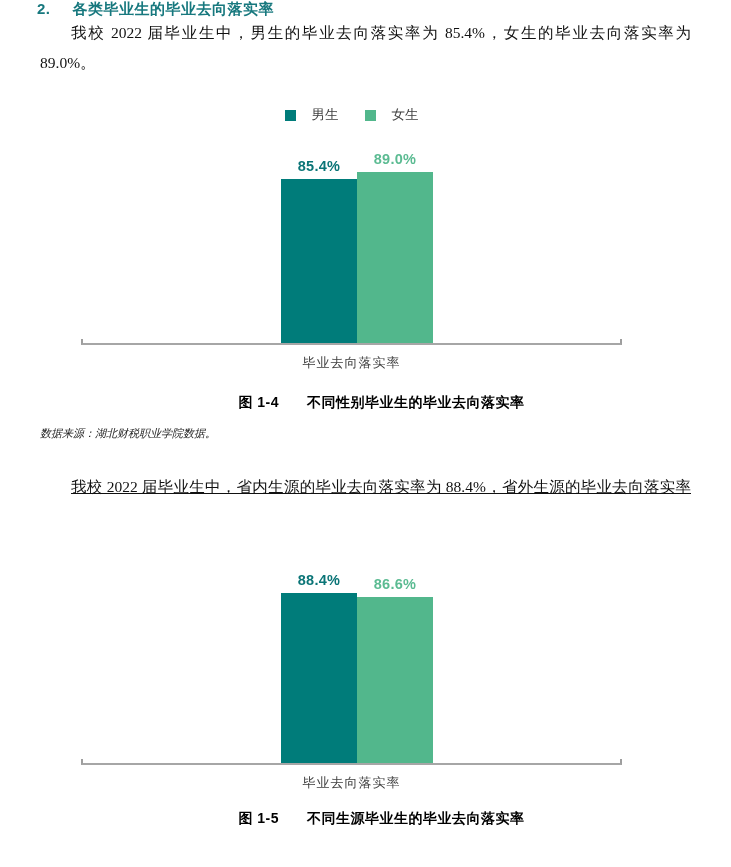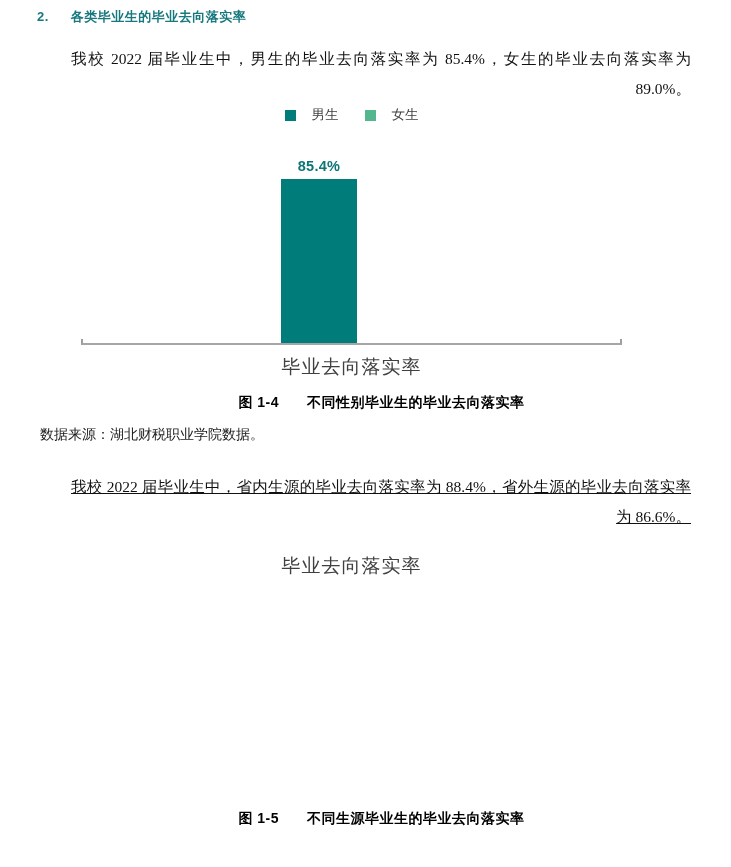--- a/index.html
+++ b/index.html
@@ -1,57 +1,57 @@
 <!DOCTYPE html>
 <html><head>
 <meta charset="utf-8">
 <style>
   * { margin:0; padding:0; box-sizing:border-box; }
   html,body { width:731px; height:867px; background:#ffffff; overflow:hidden; }
   body { position:relative; font-family:"Liberation Serif","DejaVu Serif",serif; color:#111; }
 
   
-  .heading { position:absolute; top:8px; left:37px; font-family:"Liberation Sans","DejaVu Sans",sans-serif;
-             font-weight:bold; font-size:13px; letter-spacing:0.5px; }
+  .heading { position:absolute; top:0; left:37px; font-family:"Liberation Sans","DejaVu Sans",sans-serif;
+             font-weight:bold; font-size:15px; letter-spacing:0.5px; }
   .heading .num { display:inline-block; margin-right:22px; }
 
   
   .para { position:absolute; left:40px; width:651px; font-size:15.5px; line-height:30px; }
   .para .l1 { text-indent:2em; text-align:justify; text-align-last:justify; white-space:nowrap; }
-  .para .l2 { text-align:right; }
-  #para1 { top:44px; }
+  .para .l2 { text-align:left; }
+  #para1 { top:18px; }
   #para2 { top:472px;text-decoration:underline; }
 
   
   .chart { position:absolute; left:81px; width:541px; }
   #chart1 { top:106px; }
   #chart2 { top:544px; }
   .legend { display:flex; justify-content:center; align-items:center; gap:26px; height:18px; }
   .legend-item { display:flex; align-items:center; gap:16px; font-size:13.5px; color:#3d3d3d; }
   .legend-swatch { width:11px; height:11px; display:inline-block; }
   .plot { position:relative; height:221px; }
   .axis-line { position:absolute; bottom:0; left:0; width:541px; height:6px;
                border-bottom:2px solid #a6a6a6; border-left:2px solid #9e9e9e; border-right:2px solid #9e9e9e; }
   .bars { position:absolute; bottom:2px; left:200px; width:152px; display:flex; align-items:flex-end; }
   .bar-col { width:76px; display:flex; flex-direction:column; align-items:center; }
   .bar-label { font-family:"Liberation Sans","DejaVu Sans",sans-serif; font-weight:bold;
                font-size:14.5px; margin-bottom:5px; letter-spacing:0.3px; }
   .bar-rect { width:76px; }
-  .x-label { text-align:center; padding-top:9px; font-size:19px; color:#404040; letter-spacing:1px; }
+  .x-label { text-align:center; padding-top:9px; font-size:13px; color:#404040; letter-spacing:1px; }
 
   
   .caption { position:absolute; left:0; width:731px; text-align:center;
              font-family:"Liberation Sans","DejaVu Sans",sans-serif; font-weight:bold; font-size:14px;
              color:#000; letter-spacing:0.5px;margin-left:16px; }
   #caption1 { top:394px; }
   #caption2 { top:810px; }
   .caption .prefix { display:inline-block; margin-right:28px; }
 
   
-  .source-note { position:absolute; top:426px; left:40px; font-size:14px; color:#1a1a1a; }
+  .source-note { position:absolute; top:426px; left:40px; font-size:11px; color:#1a1a1a;font-style:italic; }
 </style>
 </head>
 <body>
 
 <div class="heading" style="color: rgb(23, 120, 126);">
   <span class="num">2.</span><span>各类毕业生的毕业去向落实率</span>
 </div>
 
 <div class="para" id="para1">
   <div class="l1">我校 2022 届毕业生中，男生的毕业去向落实率为 85.4%，女生的毕业去向落实率为</div>
@@ -68,36 +68,52 @@
       <span class="legend-swatch" style="background-color: rgb(82, 183, 140);"></span>
       <span>女生</span>
     </div>
   </div>
   <div class="plot">
     <div class="bars">
       <div class="bar-col">
         <div class="bar-label" style="color: rgb(11, 117, 119);">85.4%</div>
         <div class="bar-rect" style="background-color: rgb(0, 124, 122); height: 164px;"></div>
       </div>
+      <div class="bar-col">
+        <div class="bar-label" style="color: rgb(91, 187, 146);">89.0%</div>
+        <div class="bar-rect" style="background-color: rgb(82, 183, 140); height: 171px;"></div>
+      </div>
     </div>
     <div class="axis-line"></div>
   </div>
   <div class="x-label">毕业去向落实率</div>
 </div>
 
 <div class="caption" id="caption1">
   <span class="prefix">图 1-4</span><span>不同性别毕业生的毕业去向落实率</span>
 </div>
 
 <div class="source-note">数据来源：湖北财税职业学院数据。</div>
 
 <div class="para" id="para2">
   <div class="l1">我校 2022 届毕业生中，省内生源的毕业去向落实率为 88.4%，省外生源的毕业去向落实率</div>
-  <div class="l2">为 86.6%。</div>
 </div>
 
 <div class="chart" id="chart2">
+  <div class="plot">
+    <div class="bars">
+      <div class="bar-col">
+        <div class="bar-label" style="color: rgb(11, 117, 119);">88.4%</div>
+        <div class="bar-rect" style="background-color: rgb(0, 124, 122); height: 170px;"></div>
+      </div>
+      <div class="bar-col">
+        <div class="bar-label" style="color: rgb(91, 187, 146);">86.6%</div>
+        <div class="bar-rect" style="background-color: rgb(82, 183, 140); height: 166px;"></div>
+      </div>
+    </div>
+    <div class="axis-line"></div>
+  </div>
   <div class="x-label">毕业去向落实率</div>
 </div>
 
 <div class="caption" id="caption2">
   <span class="prefix">图 1-5</span><span>不同生源毕业生的毕业去向落实率</span>
 </div>
 
 </body></html>

